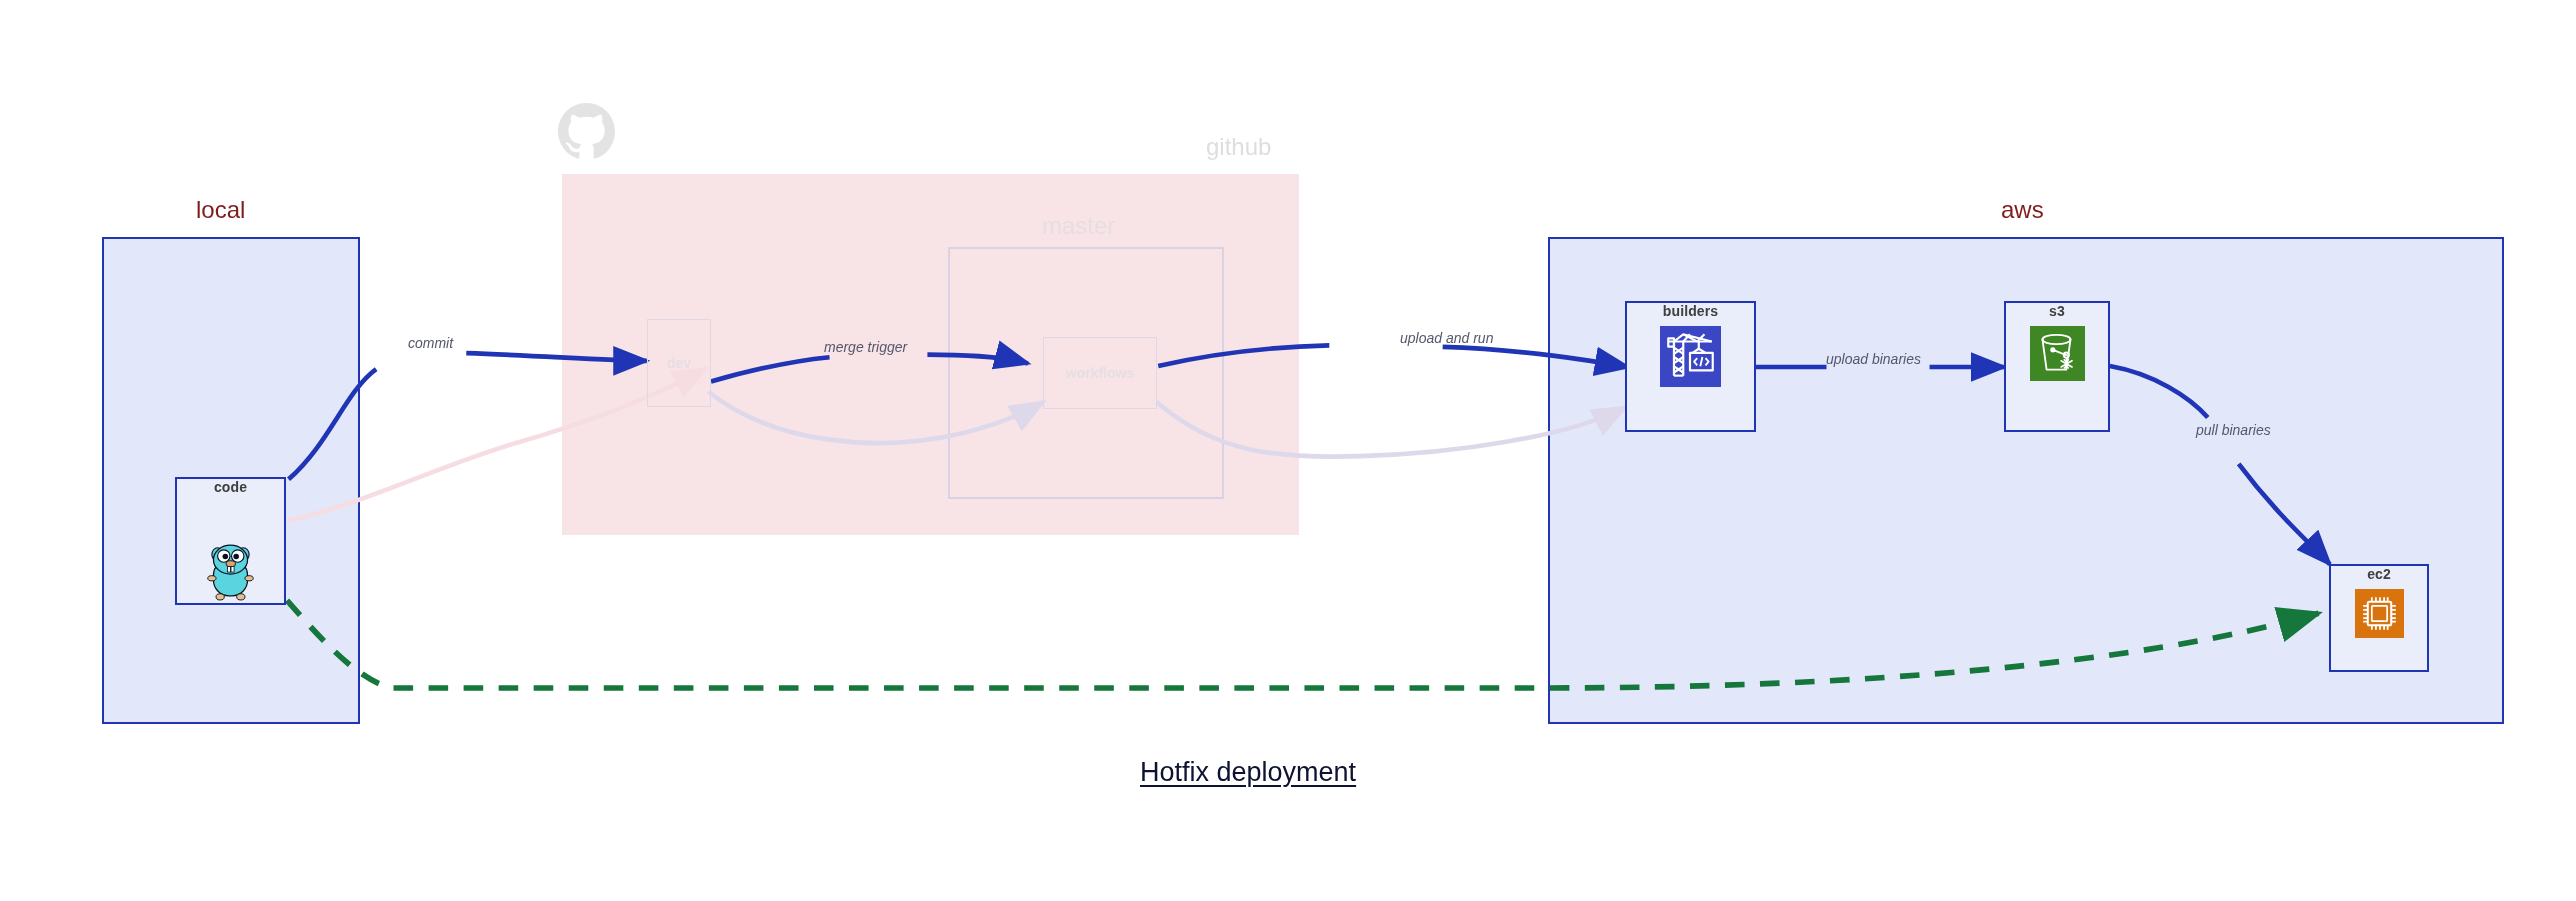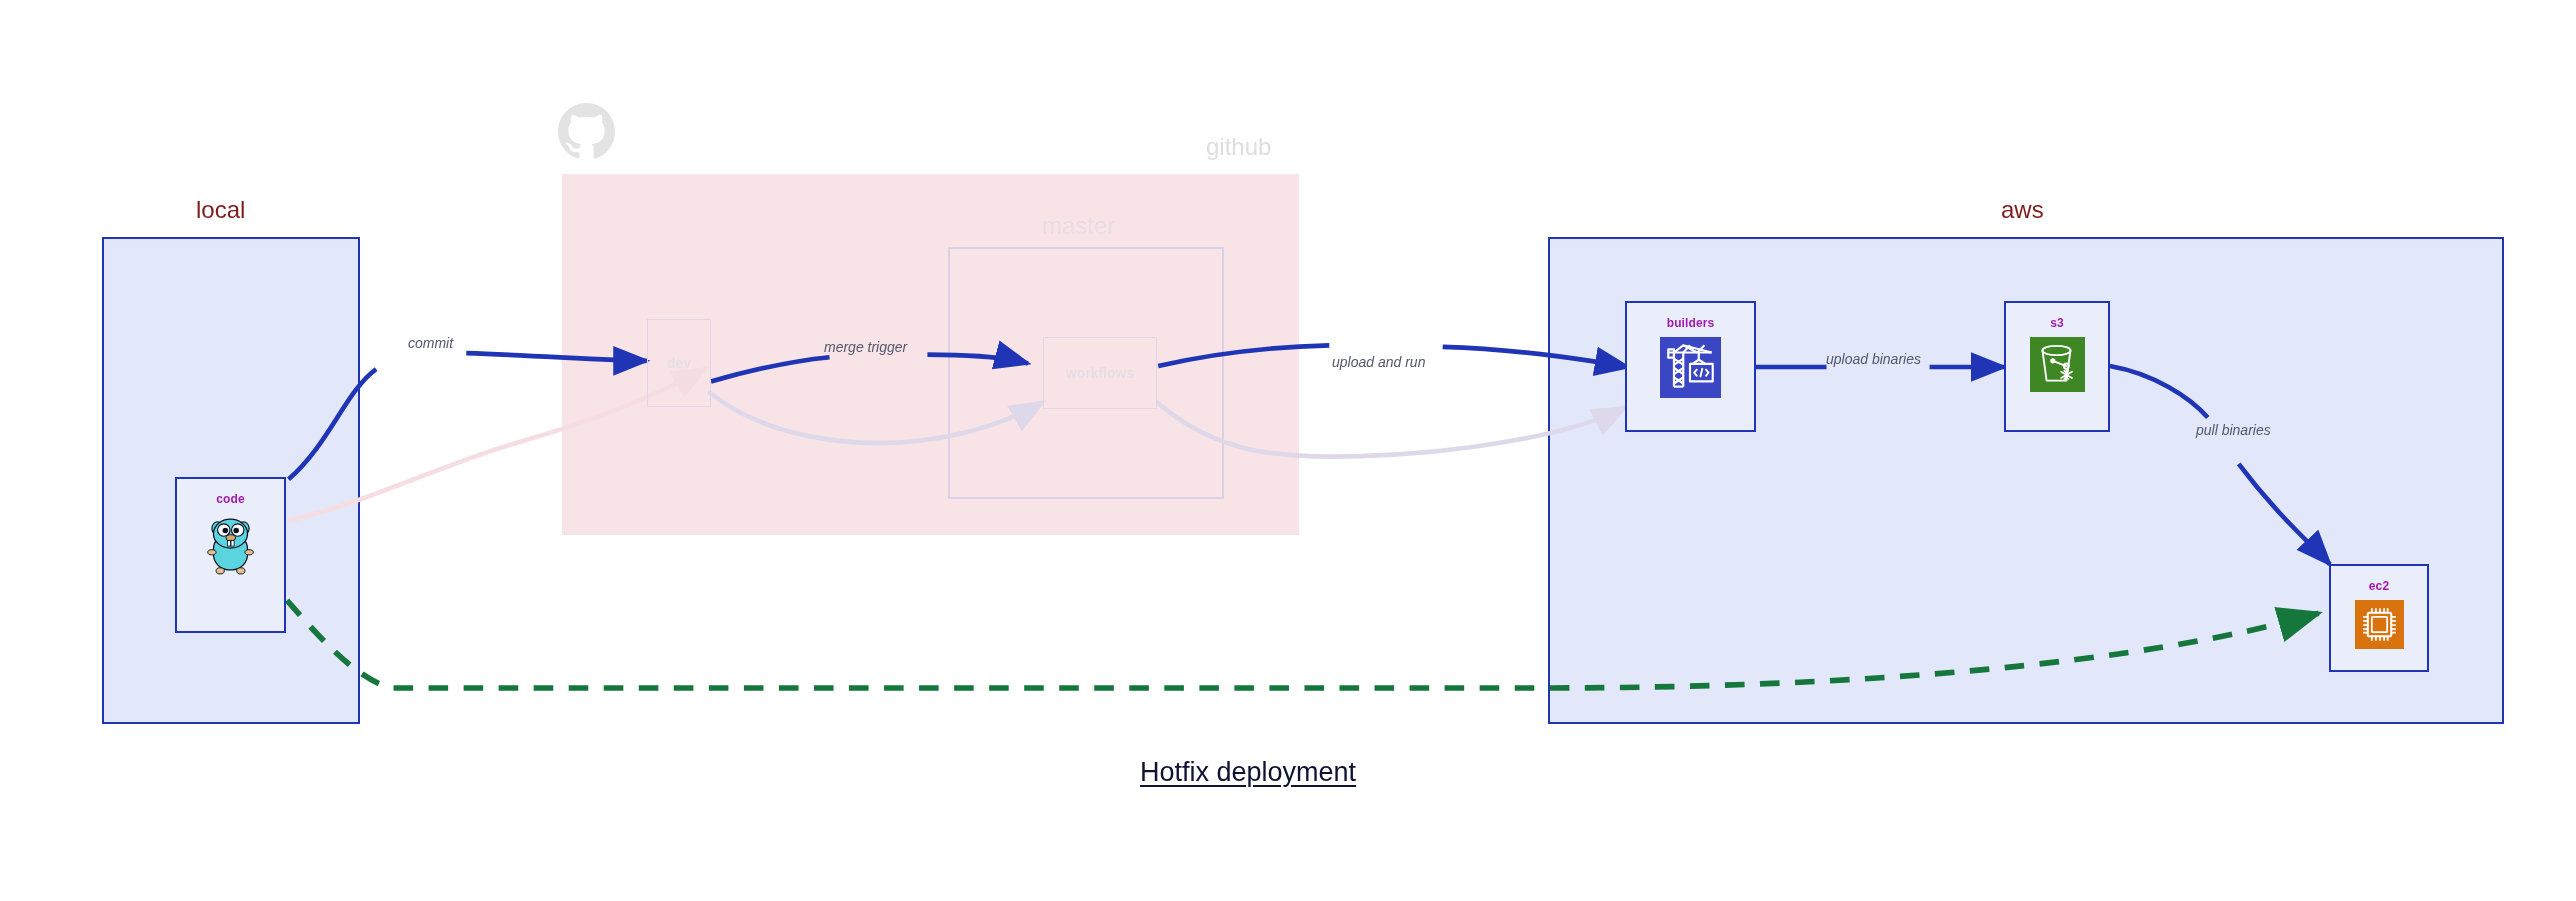--- a/index.html
+++ b/index.html
@@ -55,24 +55,24 @@
   .node {
     position: absolute;
     box-sizing: border-box;
     background: #eaeefb;
     border: 2.6px solid #1f35b5;
     display: flex;
     flex-direction: column;
     align-items: center;
   }
   .node-title {
-    font-size: 12px;
+    font-size: 14px;
     font-weight: bold;
-    color: #a21caf;
-    margin-top: 13px;
+    color: #404040;
+    margin-top: 0;
     letter-spacing: 0.1px;
   }
   .node-icon {
     margin-top: 7.2px;
   }
   .node-ghost {
     position: absolute;
     box-sizing: border-box;
     background: transparent;
     border: 1.5px solid #ded7e6;
@@ -189,21 +189,21 @@
   </svg>
 
   <div class="node-ghost" style="left:647px; top:319px; width:64px; height:88px;">
     <span class="ghost-title">dev</span>
   </div>
 
   <div class="node-ghost" style="left:1043px; top:337px; width:114px; height:72px;">
     <span class="ghost-title">workflows</span>
   </div>
 
-  <div class="node" style="left:175px; top:477px; width:111px; height:156px;">
+  <div class="node" style="left:175px; top:477px; width:111px; height:128px;justify-content:space-between;">
     <span class="node-title">code</span>
     <span class="node-icon">
       <svg width="55" height="62" viewBox="0 0 106 120">
 
         <ellipse cx="28" cy="30" rx="11" ry="13" fill="#5ad4de" stroke="#0b1020" stroke-width="2.2"></ellipse>
         <ellipse cx="78" cy="30" rx="11" ry="13" fill="#5ad4de" stroke="#0b1020" stroke-width="2.2"></ellipse>
 
         <rect x="20" y="40" width="66" height="70" rx="30" fill="#5ad4de" stroke="#0b1020" stroke-width="2.4"></rect>
 
         <ellipse cx="53" cy="40" rx="33" ry="28" fill="#5ad4de" stroke="#0b1020" stroke-width="2.4"></ellipse>
@@ -297,21 +297,21 @@
           <path d="M71 33 L80 33 M71 41 L80 41 M71 49 L80 49 M71 57 L80 57 M71 64 L80 64" stroke-width="3.4"></path>
         </g>
       </svg>
     </span>
   </div>
 
   <div class="edge-label" style="left:408px; top:335px;text-align:right;">commit</div>
 
   <div class="edge-label" style="left:824px; top:339px;">merge trigger</div>
 
-  <div class="edge-label" style="left:1332px; top:330px;margin-top:24px;">upload and run</div>
+  <div class="edge-label" style="left:1400px; top:330px;">upload and run</div>
 
   <div class="edge-label" style="left:1826px; top:351px;">upload binaries</div>
 
   <div class="edge-label" style="left:2196px; top:404px;margin-top:18px;">pull binaries</div>
 
   <div class="diagram-title" style="left:1140px; top:757px;">Hotfix deployment</div>
 
 </div>
 
 

